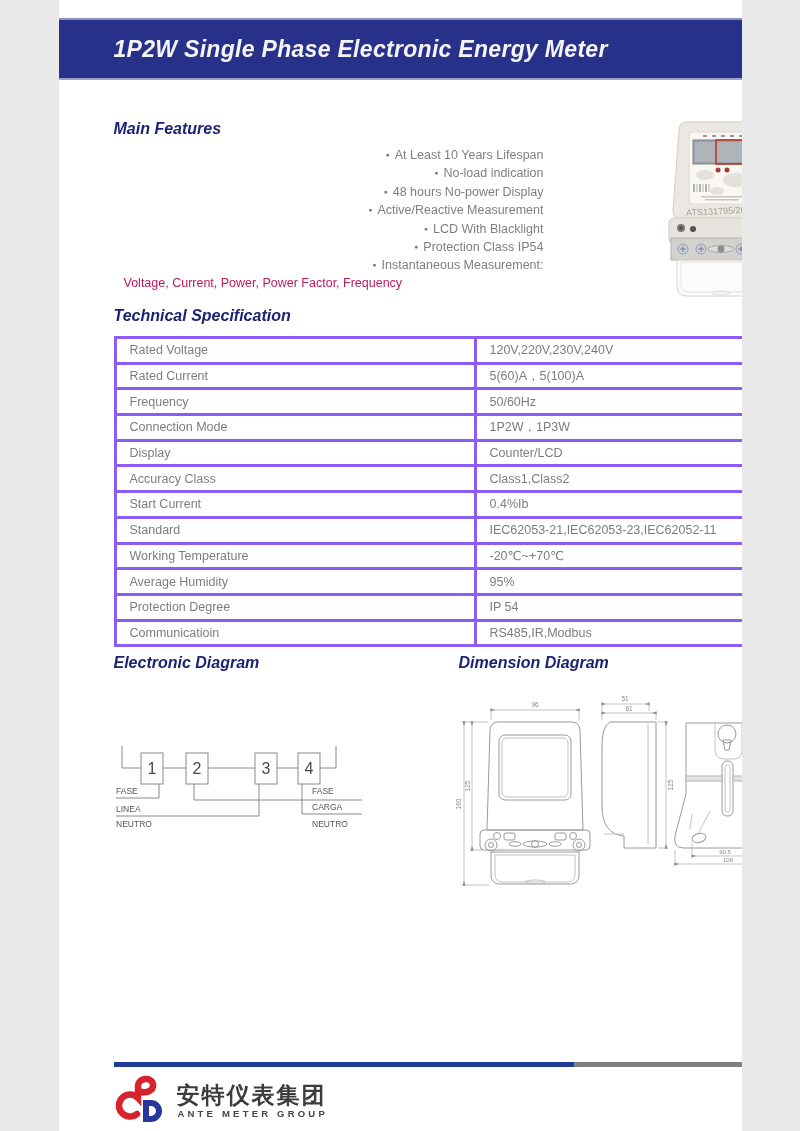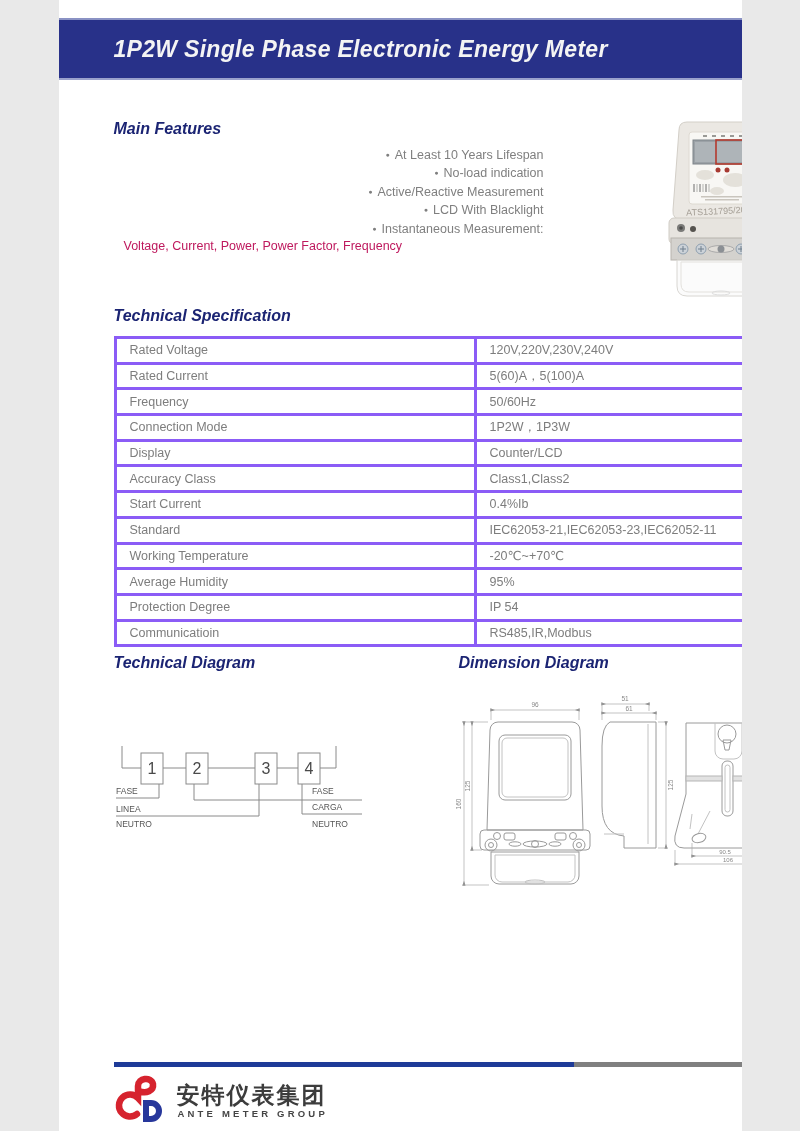--- a/index.html
+++ b/index.html
@@ -50,22 +50,24 @@
 
   <div class="banner">
     <h1>1P2W Single Phase Electronic Energy Meter</h1>
   </div>
 
   <div class="sec-heading" style="left:55px;top:120px;">Main Features</div>
   <div class="features">
     <ul>
       <li><span class="dot"></span><span>At Least 10 Years Lifespan</span></li>
       <li><span class="dot"></span><span>No-load indication</span></li>
+      <li><span class="dot"></span><span>48 hours No-power Display</span></li>
       <li><span class="dot"></span><span>Active/Reactive Measurement</span></li>
       <li><span class="dot"></span><span>LCD With Blacklight</span></li>
+      <li><span class="dot"></span><span>Protection Class IP54</span></li>
       <li><span class="dot"></span><span>Instantaneous Measurement:</span></li>
     </ul>
     <div class="feat-cont">Voltage, Current, Power, Power Factor, Frequency</div>
   </div>
 
   <svg class="meter-svg" width="158" height="188" viewBox="0 0 158 188">
     <g>
       <path d="M28,10 H96 Q104,10 104,18 L110,98 Q111,108 100,108 H24 Q13,108 14,98 L20,18 Q20,10 28,10 Z" fill="#ebe8e3" stroke="#d3cfc8" stroke-width="1"></path>
       <rect x="30" y="20" width="64" height="72" rx="3" fill="#f8f7f4" stroke="#dedad2"></rect>
       <g fill="#9a9a96">
@@ -183,21 +185,21 @@
           <td class="k">Protection Degree</td>
           <td>IP 54</td>
         </tr>
     <tr>
           <td class="k">Communicatioin</td>
           <td>RS485,IR,Modbus</td>
         </tr>
   </tbody>
     </table>
 
-  <div class="sec-heading" style="left:55px;top:654px;">Technical Diagram</div>
+  <div class="sec-heading" style="left:55px;top:654px;">Electronic Diagram</div>
   <div class="sec-heading" style="left:400px;top:654px;">Dimension Diagram</div>
 
   <svg class="conn-svg" width="265" height="115" viewBox="0 0 265 115">
     <g stroke="#8a8a8a" stroke-width="1" fill="none">
       <line x1="13" y1="13" x2="13" y2="35"></line>
         <line x1="13" y1="35" x2="32" y2="35"></line>
       <line x1="54" y1="35" x2="77" y2="35"></line>
         <line x1="99" y1="35" x2="146" y2="35"></line>
       <line x1="168" y1="35" x2="189" y2="35"></line>
         <line x1="211" y1="35" x2="227" y2="35"></line>

